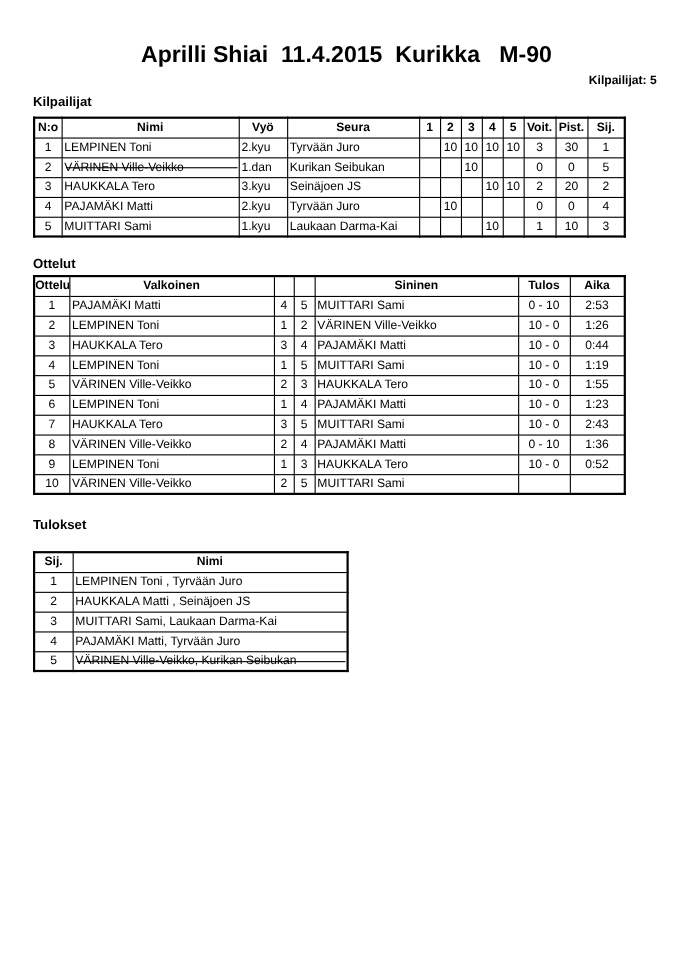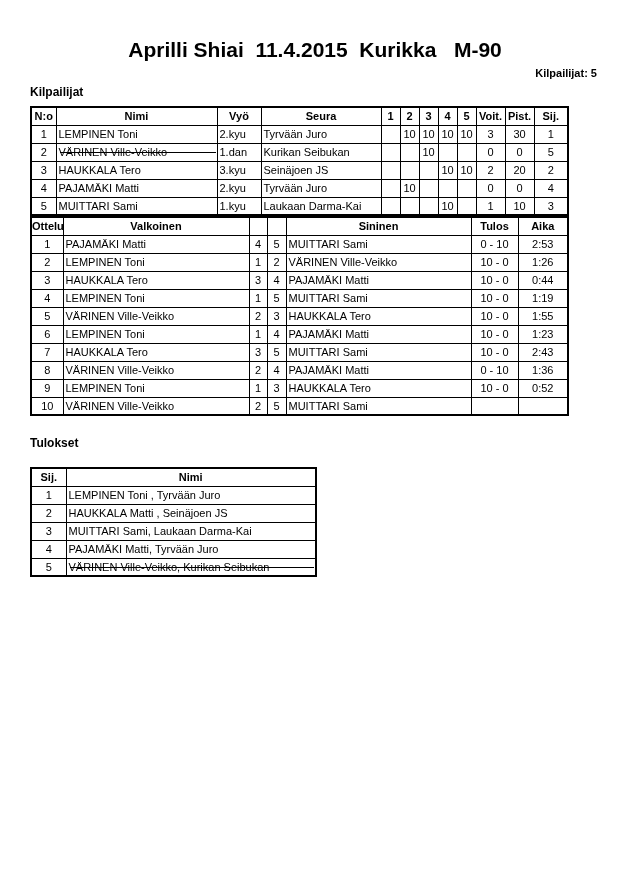--- a/index.html
+++ b/index.html
@@ -173,20 +173,21 @@
           <td class="ac"></td>
           <td class="ac">10</td>
           <td class="ac"></td>
           <td class="ac">1</td>
           <td class="ac">10</td>
           <td class="ac">3</td>
         </tr>
       </tbody>
   </table>
 
+  <div class="heading heading-o">Ottelut</div>
   <table class="grid o-table">
     <colgroup>
       <col style="width:32px">
         <col style="width:186px">
         <col style="width:18px">
         <col style="width:19px">
       <col style="width:185px">
         <col style="width:47px">
         <col style="width:50px">
     </colgroup>

